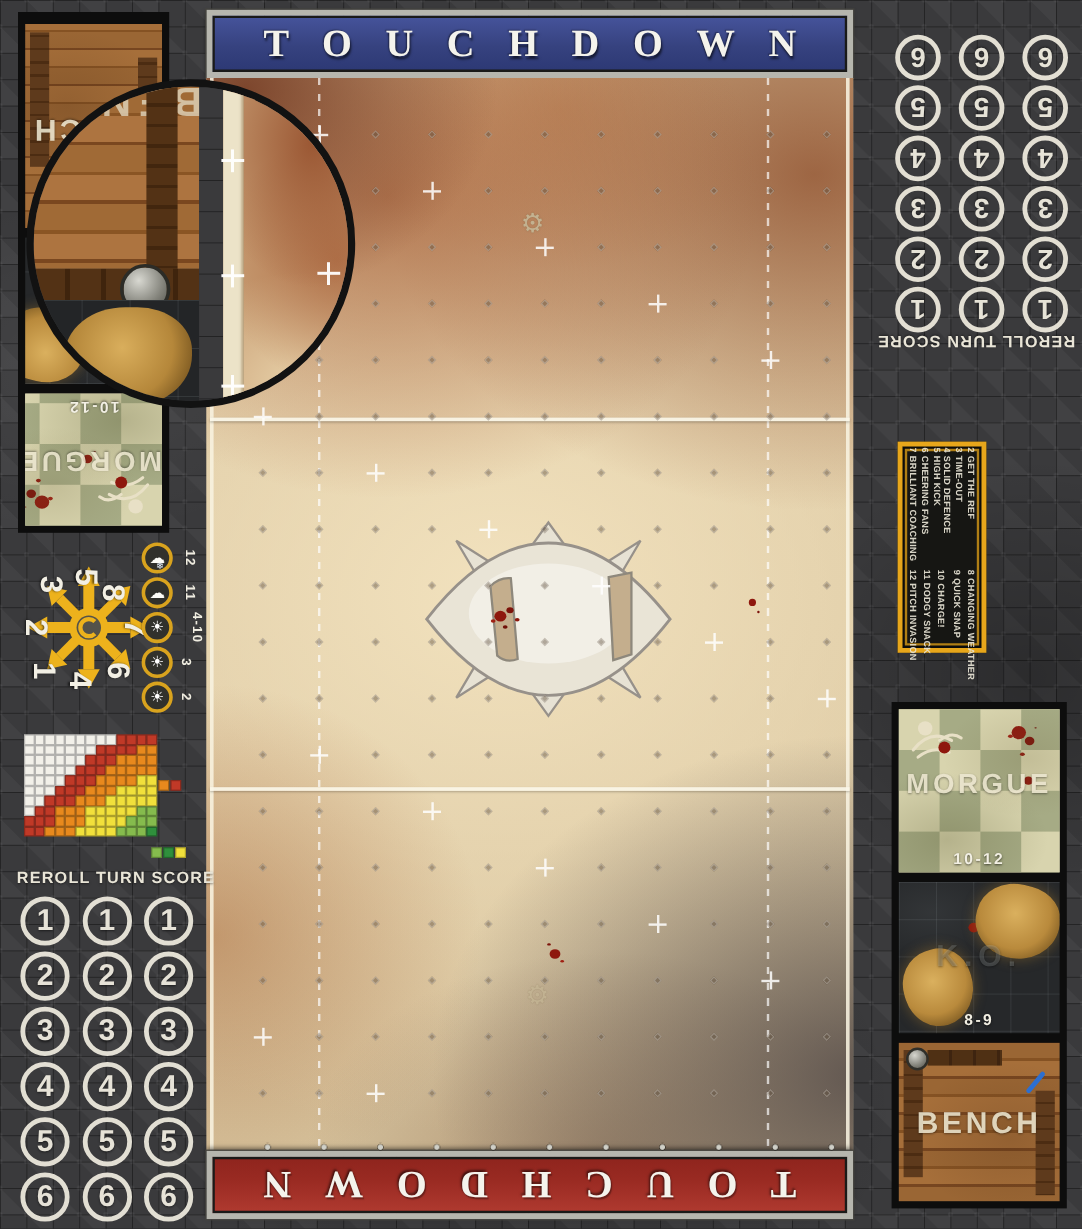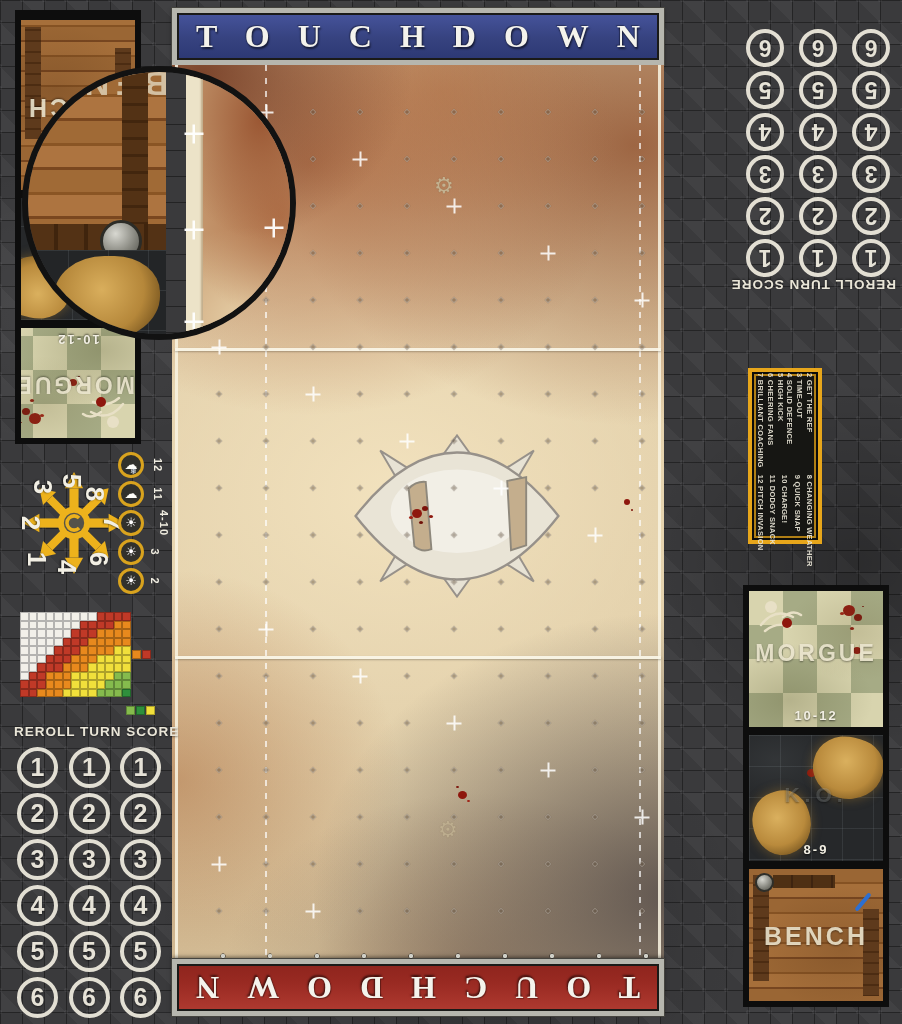--- a/index.html
+++ b/index.html
@@ -13,21 +13,21 @@
       linear-gradient(45deg, rgba(255,255,255,.035) 25%, transparent 25%, transparent 75%, rgba(255,255,255,.035) 75%);
     background-size:22px 22px,22px 22px,22px 22px,44px 44px;
     background-position:11px 11px,0 0,0 0,0 0;}
   .board::after{content:"";position:absolute;inset:0;z-index:0;pointer-events:none;
     background:
       radial-gradient(ellipse 300px 200px at 8% 30%, rgba(255,255,255,.05), transparent 70%),
       radial-gradient(ellipse 300px 260px at 95% 55%, rgba(0,0,0,.25), transparent 70%),
       radial-gradient(ellipse 400px 300px at 50% 90%, rgba(0,0,0,.18), transparent 75%);}
 
   
-  .pitch{position:absolute;left:172px;top:8px;width:492px;height:1008px;z-index:2;}
+  .pitch{position:absolute;left:172px;top:8px;width:539px;height:1008px;z-index:2;}
   .banner{position:absolute;left:0;right:0;height:57px;border:5px solid #b6b6ae;outline:1px solid #45443f;
     box-shadow:inset 0 0 0 2px #1a1a18, 0 2px 4px rgba(0,0,0,.5);box-sizing:border-box;
     display:flex;align-items:center;justify-content:center;}
   .banner.top{top:0;background:linear-gradient(180deg,#46549c,#36427f 55%,#2c3874);}
   .banner.bottom{bottom:0;background:linear-gradient(180deg,#b03a30,#992a22 60%,#8e241d);transform:rotate(180deg);}
   .banner::after{content:"";position:absolute;left:10px;right:10px;bottom:-12px;height:7px;
     background:radial-gradient(circle 2.5px at 3px 3px,#cfcfc7 0 1.8px,rgba(0,0,0,.4) 2.6px,transparent 3px);
     background-size:47px 7px;background-repeat:repeat-x;}
   .banner-text{font-family:"Liberation Serif",serif;font-weight:bold;font-size:32px;letter-spacing:28px;
     padding-left:28px;color:#f4f3ec;white-space:nowrap;
@@ -83,21 +83,21 @@
       linear-gradient(90deg,rgba(170,180,185,.12) 1px,transparent 1px),
       radial-gradient(ellipse 90px 60px at 20% 20%, rgba(200,210,215,.08), transparent 70%);
     background-size:31px 31px,31px 31px,100% 100%;}
   .wood{background:repeating-linear-gradient(180deg,#9a6634 0 13px,#855223 13px 15px,#a66f3a 15px 28px,#774620 28px 30px);}
   .wood::after{content:"";position:absolute;inset:0;
     background:radial-gradient(ellipse 120px 90px at 70% 60%, rgba(60,30,10,.18), transparent 70%);}
   .dug-label{position:absolute;left:0;width:100%;text-align:center;font-weight:bold;color:#ece6d0;
     letter-spacing:3px;opacity:.88;text-shadow:0 1px 2px rgba(0,0,0,.45);z-index:3;}
   .morgue-label{top:36%;font-size:23px;}
   .bench-label{top:40%;font-size:25px;}
-  .ko-label{top:38%;font-size:21px;color:rgba(225,230,233,.22);letter-spacing:5px;}
+  .ko-label{top:38%;font-size:25px;color:rgba(225,230,233,.22);letter-spacing:5px;}
   .dug-range{position:absolute;left:0;width:100%;bottom:4px;text-align:center;font-weight:bold;
     font-size:13px;letter-spacing:2px;color:#f2efe3;text-shadow:0 1px 2px rgba(0,0,0,.6);z-index:3;}
   .straw{position:absolute;border-radius:50% 45% 55% 50%;z-index:2;
     background:radial-gradient(circle at 45% 40%, #dab05e, #b98a3c 55%, #7d5a22 82%, rgba(125,90,34,0) 98%);
     box-shadow:0 0 10px 2px rgba(160,120,50,.35);}
   .straw1{left:64px;top:2px;width:70px;height:62px;transform:rotate(14deg);}
   .straw2{left:4px;top:56px;width:58px;height:64px;transform:rotate(-18deg);}
   .post{position:absolute;width:16px;background:repeating-linear-gradient(180deg,#5e3a1c 0 9px,#4c2c12 9px 11px);z-index:2;}
   .post-l{left:4px;top:6px;height:80%;}
   .post-r{right:4px;top:30%;height:66%;}

